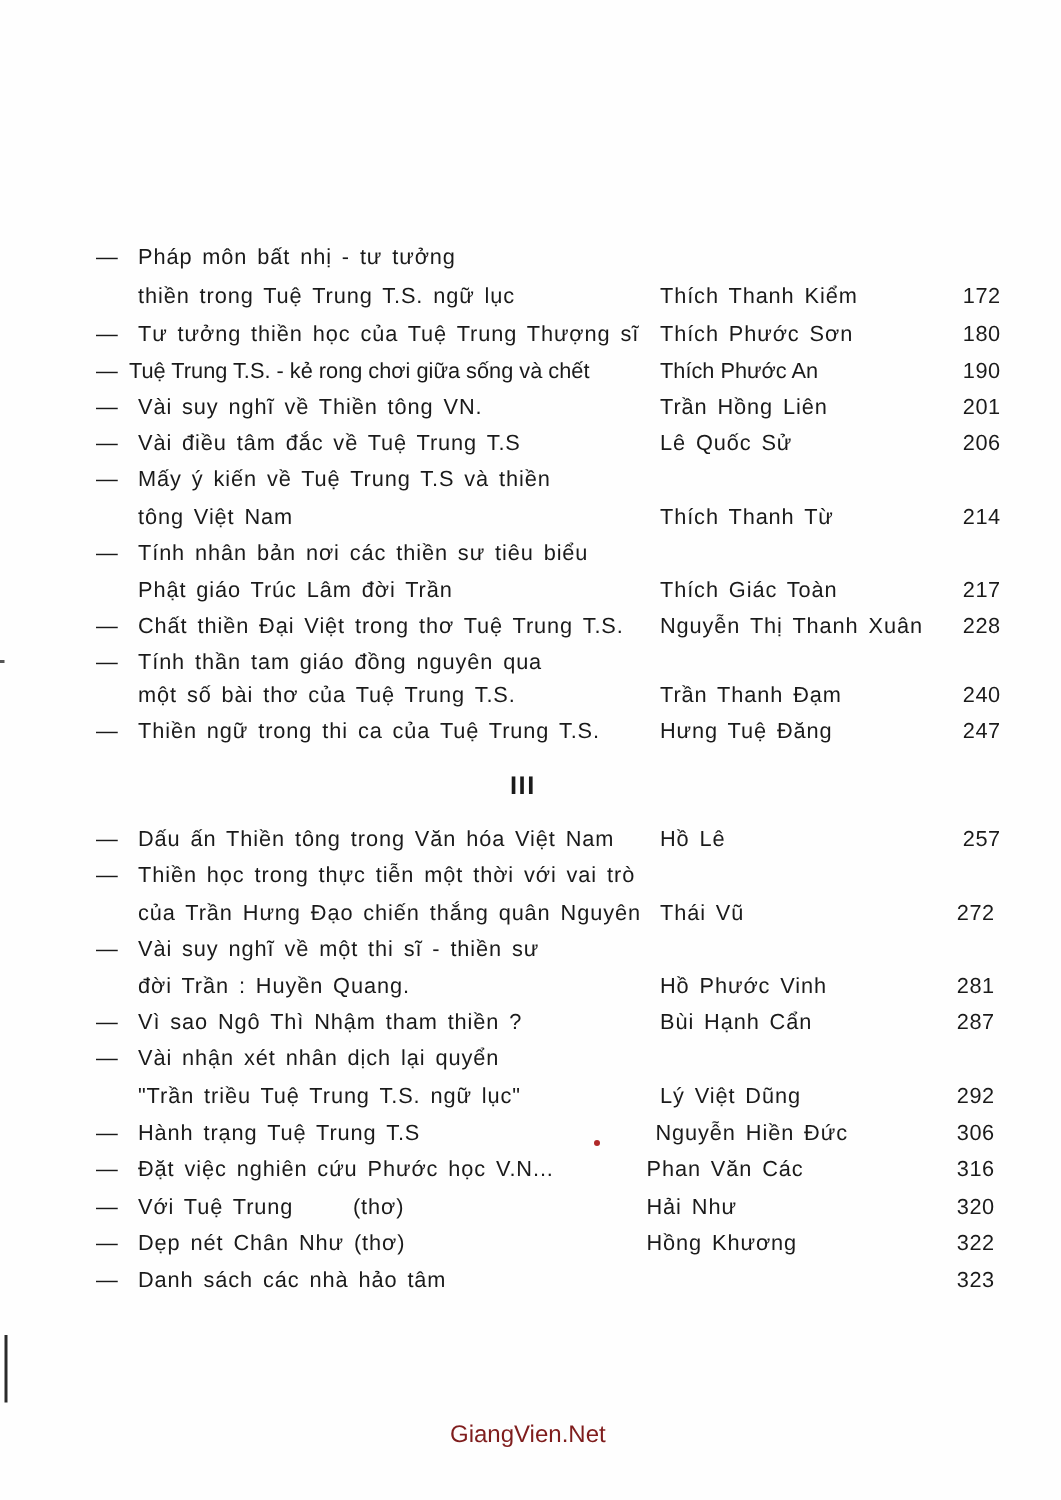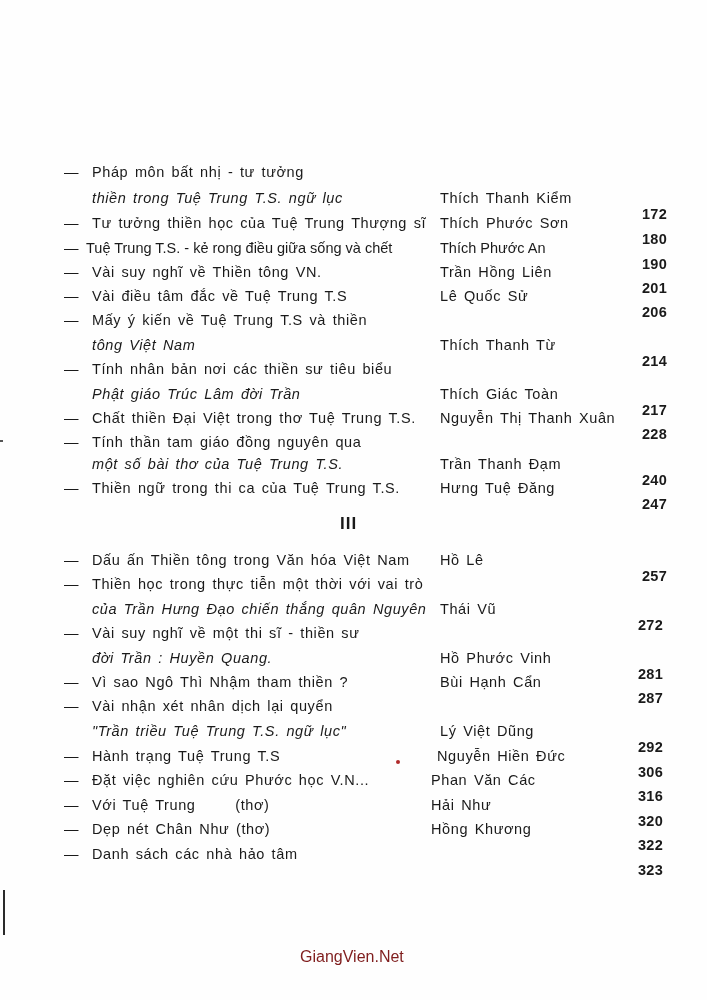--- a/index.html
+++ b/index.html
@@ -34,31 +34,31 @@
     .dash {
       position: absolute;
       left: 64px;
       top: 0;
     }
     .title {
       position: absolute;
       left: 92px;
       top: 0;
     }
-    .title.cont { left: 92px; font-style: italic; }
+    .title.cont { left: 92px; }
     .author {
       position: absolute;
       left: 440px;
       top: 0;
     }
     .pg {
       position: absolute;
       right: 40px;
-      top: 16px;
-      font-weight: bold;
+      top: 0;
+      font-weight: normal;
       letter-spacing: 0.3px;
     }
     .section {
       position: absolute;
       left: 340px;
       top: 514px;
       font-size: 17px;
       font-weight: bold;
       letter-spacing: 1px;
     }
@@ -113,21 +113,21 @@
 
   <div class="line" style="top:215px">
     <span class="dash">—</span>
     <span class="title">Tư tưởng thiền học của Tuệ Trung Thượng sĩ</span>
     <span class="author">Thích Phước Sơn</span>
     <span class="pg">180</span>
   </div>
 
   <div class="line" style="top:240px; letter-spacing:0; word-spacing:0; left:-4px">
     <span class="dash" style="left:68px">—</span>
-    <span class="title" style="left:90px">Tuệ Trung T.S. - kẻ rong điều giữa sống và chết</span>
+    <span class="title" style="left:90px">Tuệ Trung T.S. - kẻ rong chơi giữa sống và chết</span>
     <span class="author" style="left:444px">Thích Phước An</span>
     <span class="pg" style="right:36px">190</span>
   </div>
 
   <div class="line" style="top:264px">
     <span class="dash">—</span>
     <span class="title">Vài suy nghĩ về Thiền tông VN.</span>
     <span class="author">Trần Hồng Liên</span>
     <span class="pg">201</span>
   </div>

